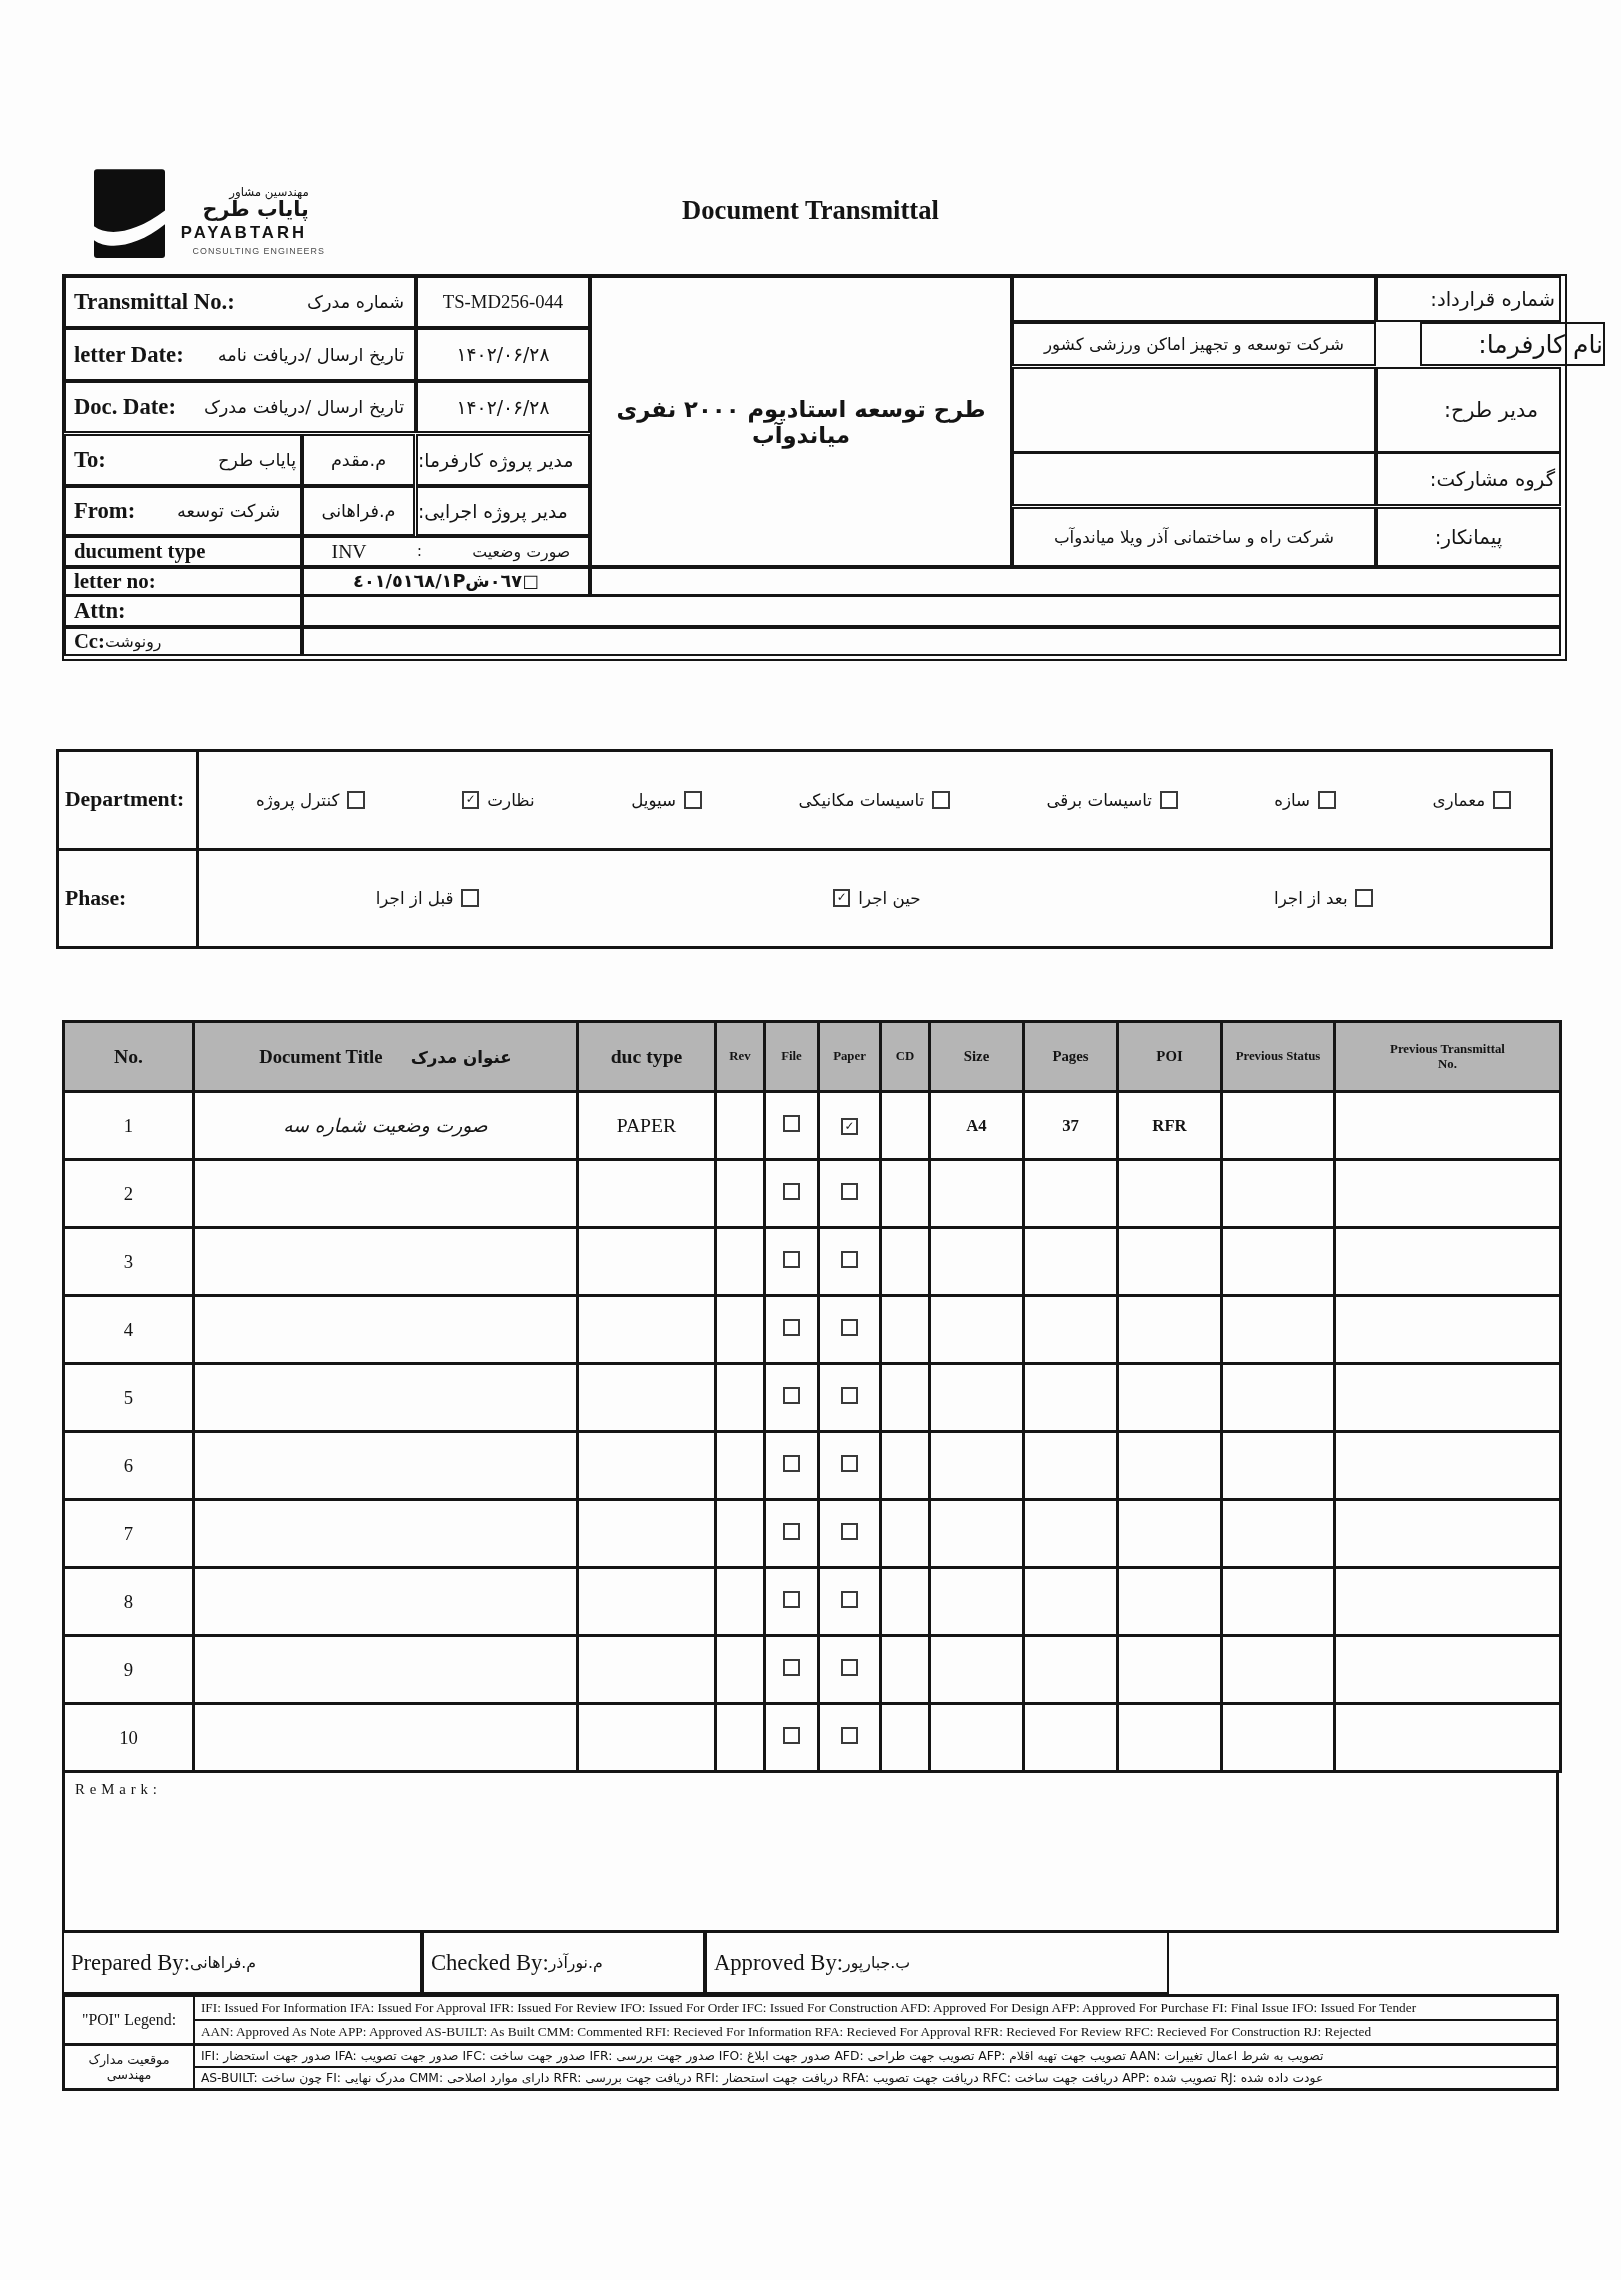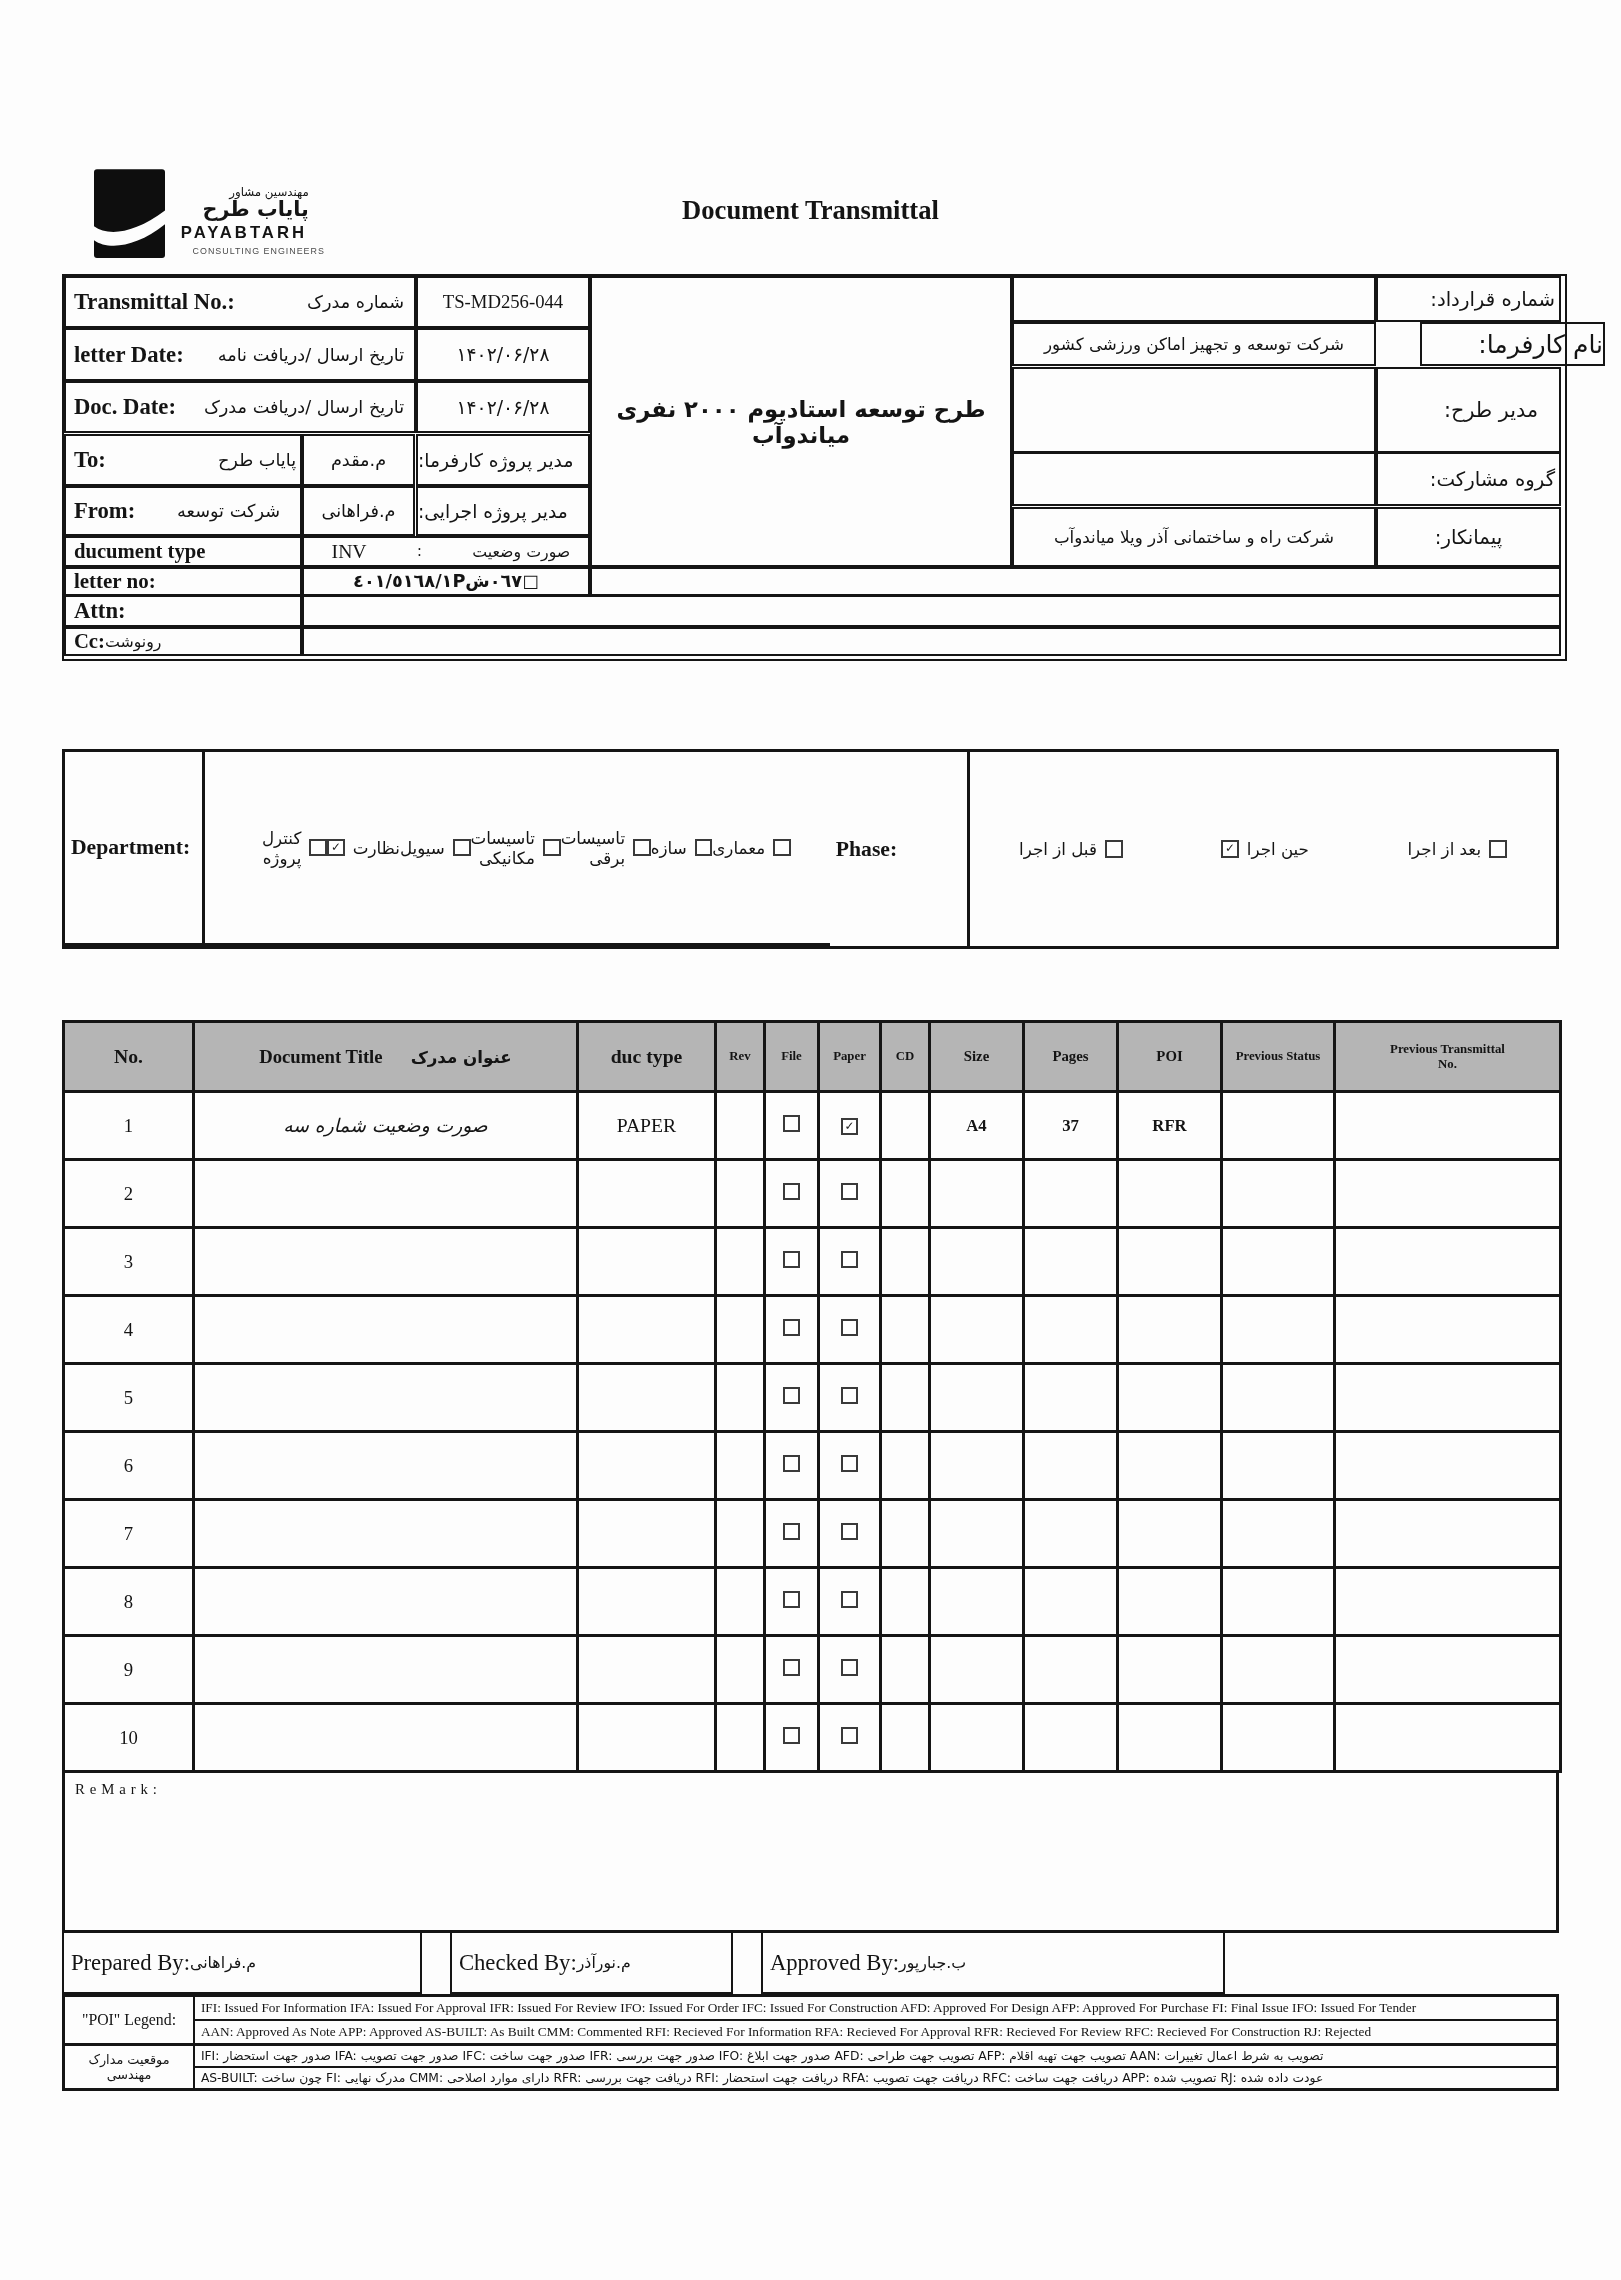--- a/index.html
+++ b/index.html
@@ -24,22 +24,22 @@
   .fa{direction:rtl;font-family:"DejaVu Sans","Liberation Serif",sans-serif;}
   .numseq{direction:ltr;unicode-bidi:bidi-override;font-family:"DejaVu Sans",sans-serif;}
   .ilab{font-weight:bold;font-size:22.7px;padding-left:7.9px;white-space:nowrap;}
   .ifa{font-size:17.7px;padding-right:9.9px;direction:rtl;font-family:"DejaVu Sans",sans-serif;white-space:nowrap;}
   .ctr{justify-content:center;text-align:center;}
   .val{font-size:18.7px;}
   .rlab{justify-content:flex-end;padding-right:7.9px;font-size:18.7px;}
   .ptitle{font-weight:bold;font-size:22.7px;}
 
   
-  .cls{position:absolute;left:62px;top:749px;width:1497px;height:200px;border:3px solid #151515;
-       box-sizing:border-box;display:flex;flex-direction:row;}
+  .cls{position:absolute;left:56px;top:749px;width:1497px;height:200px;border:3px solid #151515;
+       box-sizing:border-box;display:flex;flex-direction:column;}
   .cls-row{display:flex;border-bottom:3px solid #151515;flex:1;min-height:0;}
   .cls-row:last-child{border-bottom:none;}
   .cls-lab{width:140px;flex:0 0 140px;border-right:3px solid #151515;display:flex;align-items:center;
            padding-left:5.9px;font-weight:bold;font-size:21.7px;box-sizing:border-box;}
   .optrow{flex:1;display:flex;align-items:center;justify-content:space-between;padding:0 39px 0 57px;}
   .optrow.phase{justify-content:space-around;padding:0;}
   .opt{display:inline-flex;align-items:center;gap:7.9px;font-size:16.7px;}
   .olab{direction:rtl;font-family:"DejaVu Sans",sans-serif;}
   .cb{display:inline-flex;align-items:center;justify-content:center;width:13.8px;height:13.8px;
       border:2px solid #3a3a3a;background:#fff;font-size:11.8px;line-height:1;color:#222;
@@ -59,21 +59,21 @@
   .h-md{font-size:14.8px;font-weight:bold;}
   .h-prev{font-size:12.8px;font-weight:bold;}
   .h-prev .inner{max-width:89px;margin:0 auto;}
   .h-prevt .inner{max-width:118px;margin:0 auto;}
   .c-no{font-size:18.7px;}
   .c-title{font-style:italic;font-size:18.7px;direction:rtl;font-family:"DejaVu Sans",sans-serif;}
   .c-duc_type{font-size:19.7px;}
   .c-size,.c-pages,.c-poi{font-weight:bold;font-size:16.7px;}
   .remark{border:3px solid #151515;border-top:none;height:160px;box-sizing:border-box;
           padding:7.9px 9.9px;font-size:14.8px;letter-spacing:4.9px;}
-  .sigs{display:flex;width:1497px;gap:28px;}
+  .sigs{display:flex;width:1497px;}
   .sig{border:2px solid #151515;border-top:none;box-sizing:border-box;height:61px;
        display:flex;align-items:center;padding-left:6.9px;}
   .sig.s1{flex:0 0 360px;}.sig.s2{flex:0 0 391px;}.sig.s3{flex:0 0 283px;}.sig.s4{flex:0 0 464px;}
   .sig-label{font-size:22.7px;white-space:nowrap;}
   .sig-name{font-size:15.8px;direction:rtl;font-family:"DejaVu Sans",sans-serif;padding-right:3.9px;}
   .legend{border:3px solid #151515;border-top-width:3.9px;box-sizing:border-box;width:1497px;}
   .lg-sec{display:flex;}
   .lg-sec + .lg-sec{border-top:3px solid #151515;}
   .lg-lab{flex:0 0 130px;border-right:2px solid #151515;display:flex;align-items:center;
           justify-content:center;text-align:center;font-size:15.8px;padding:2px;box-sizing:border-box;}

